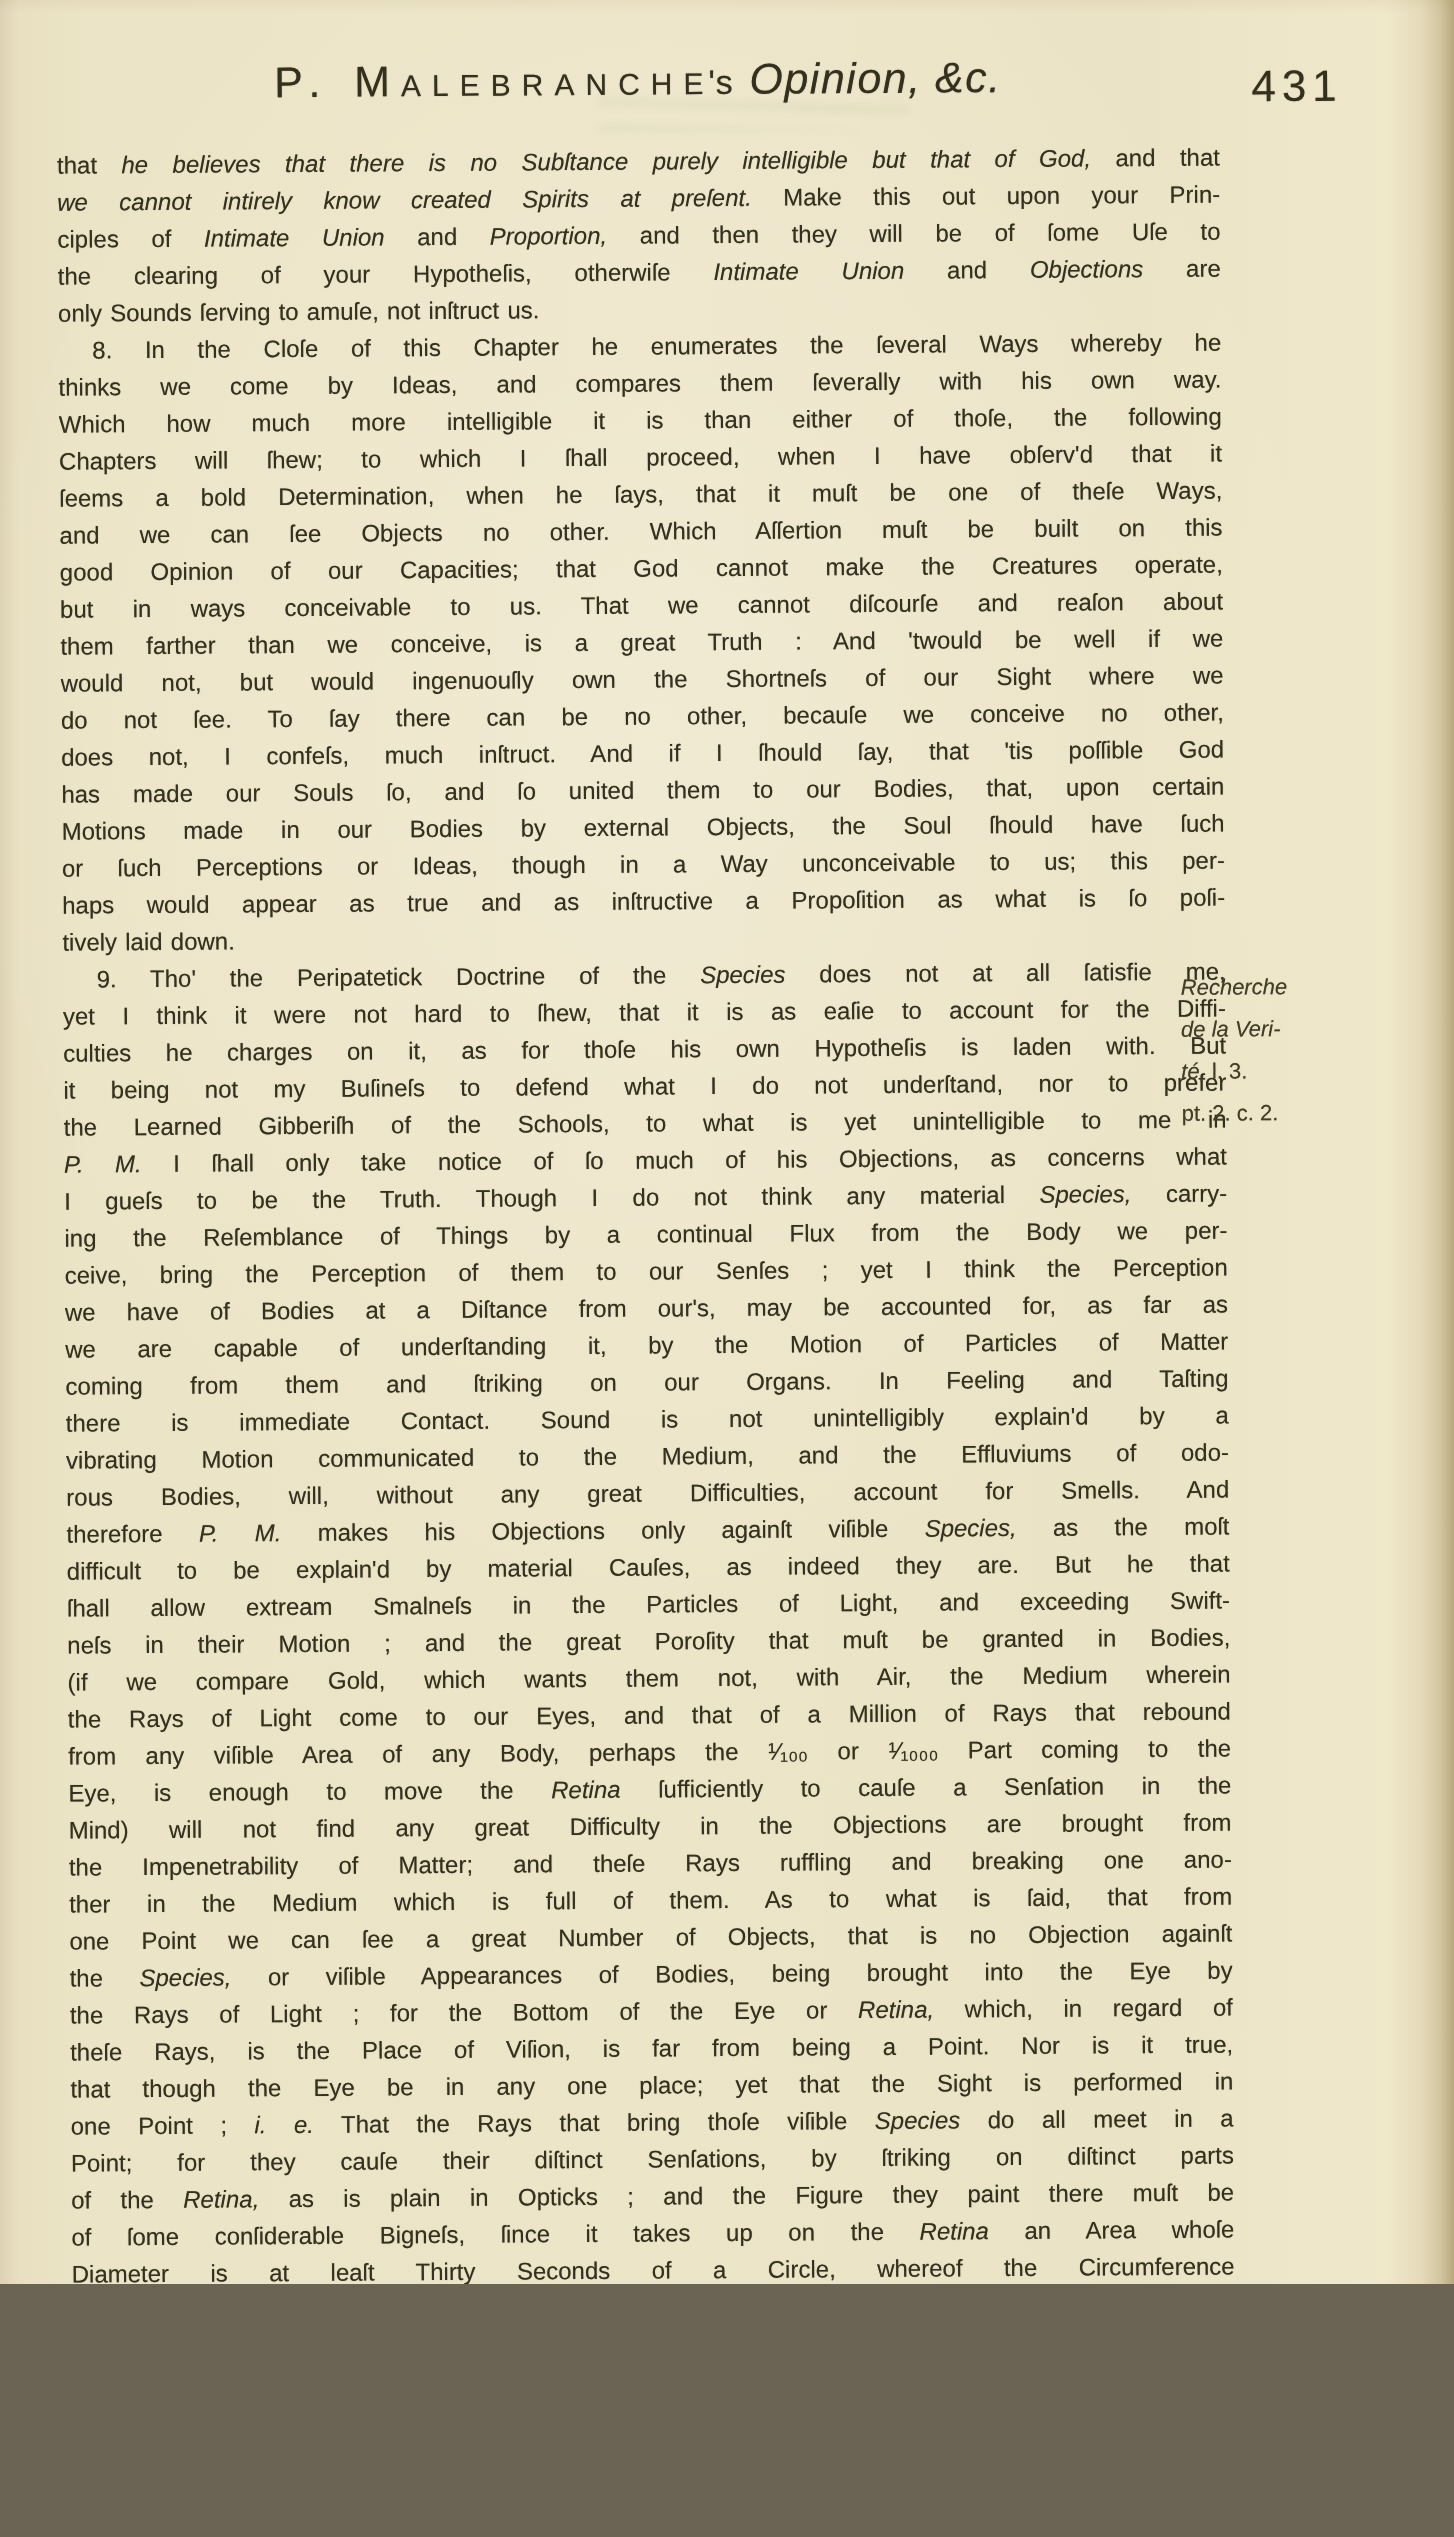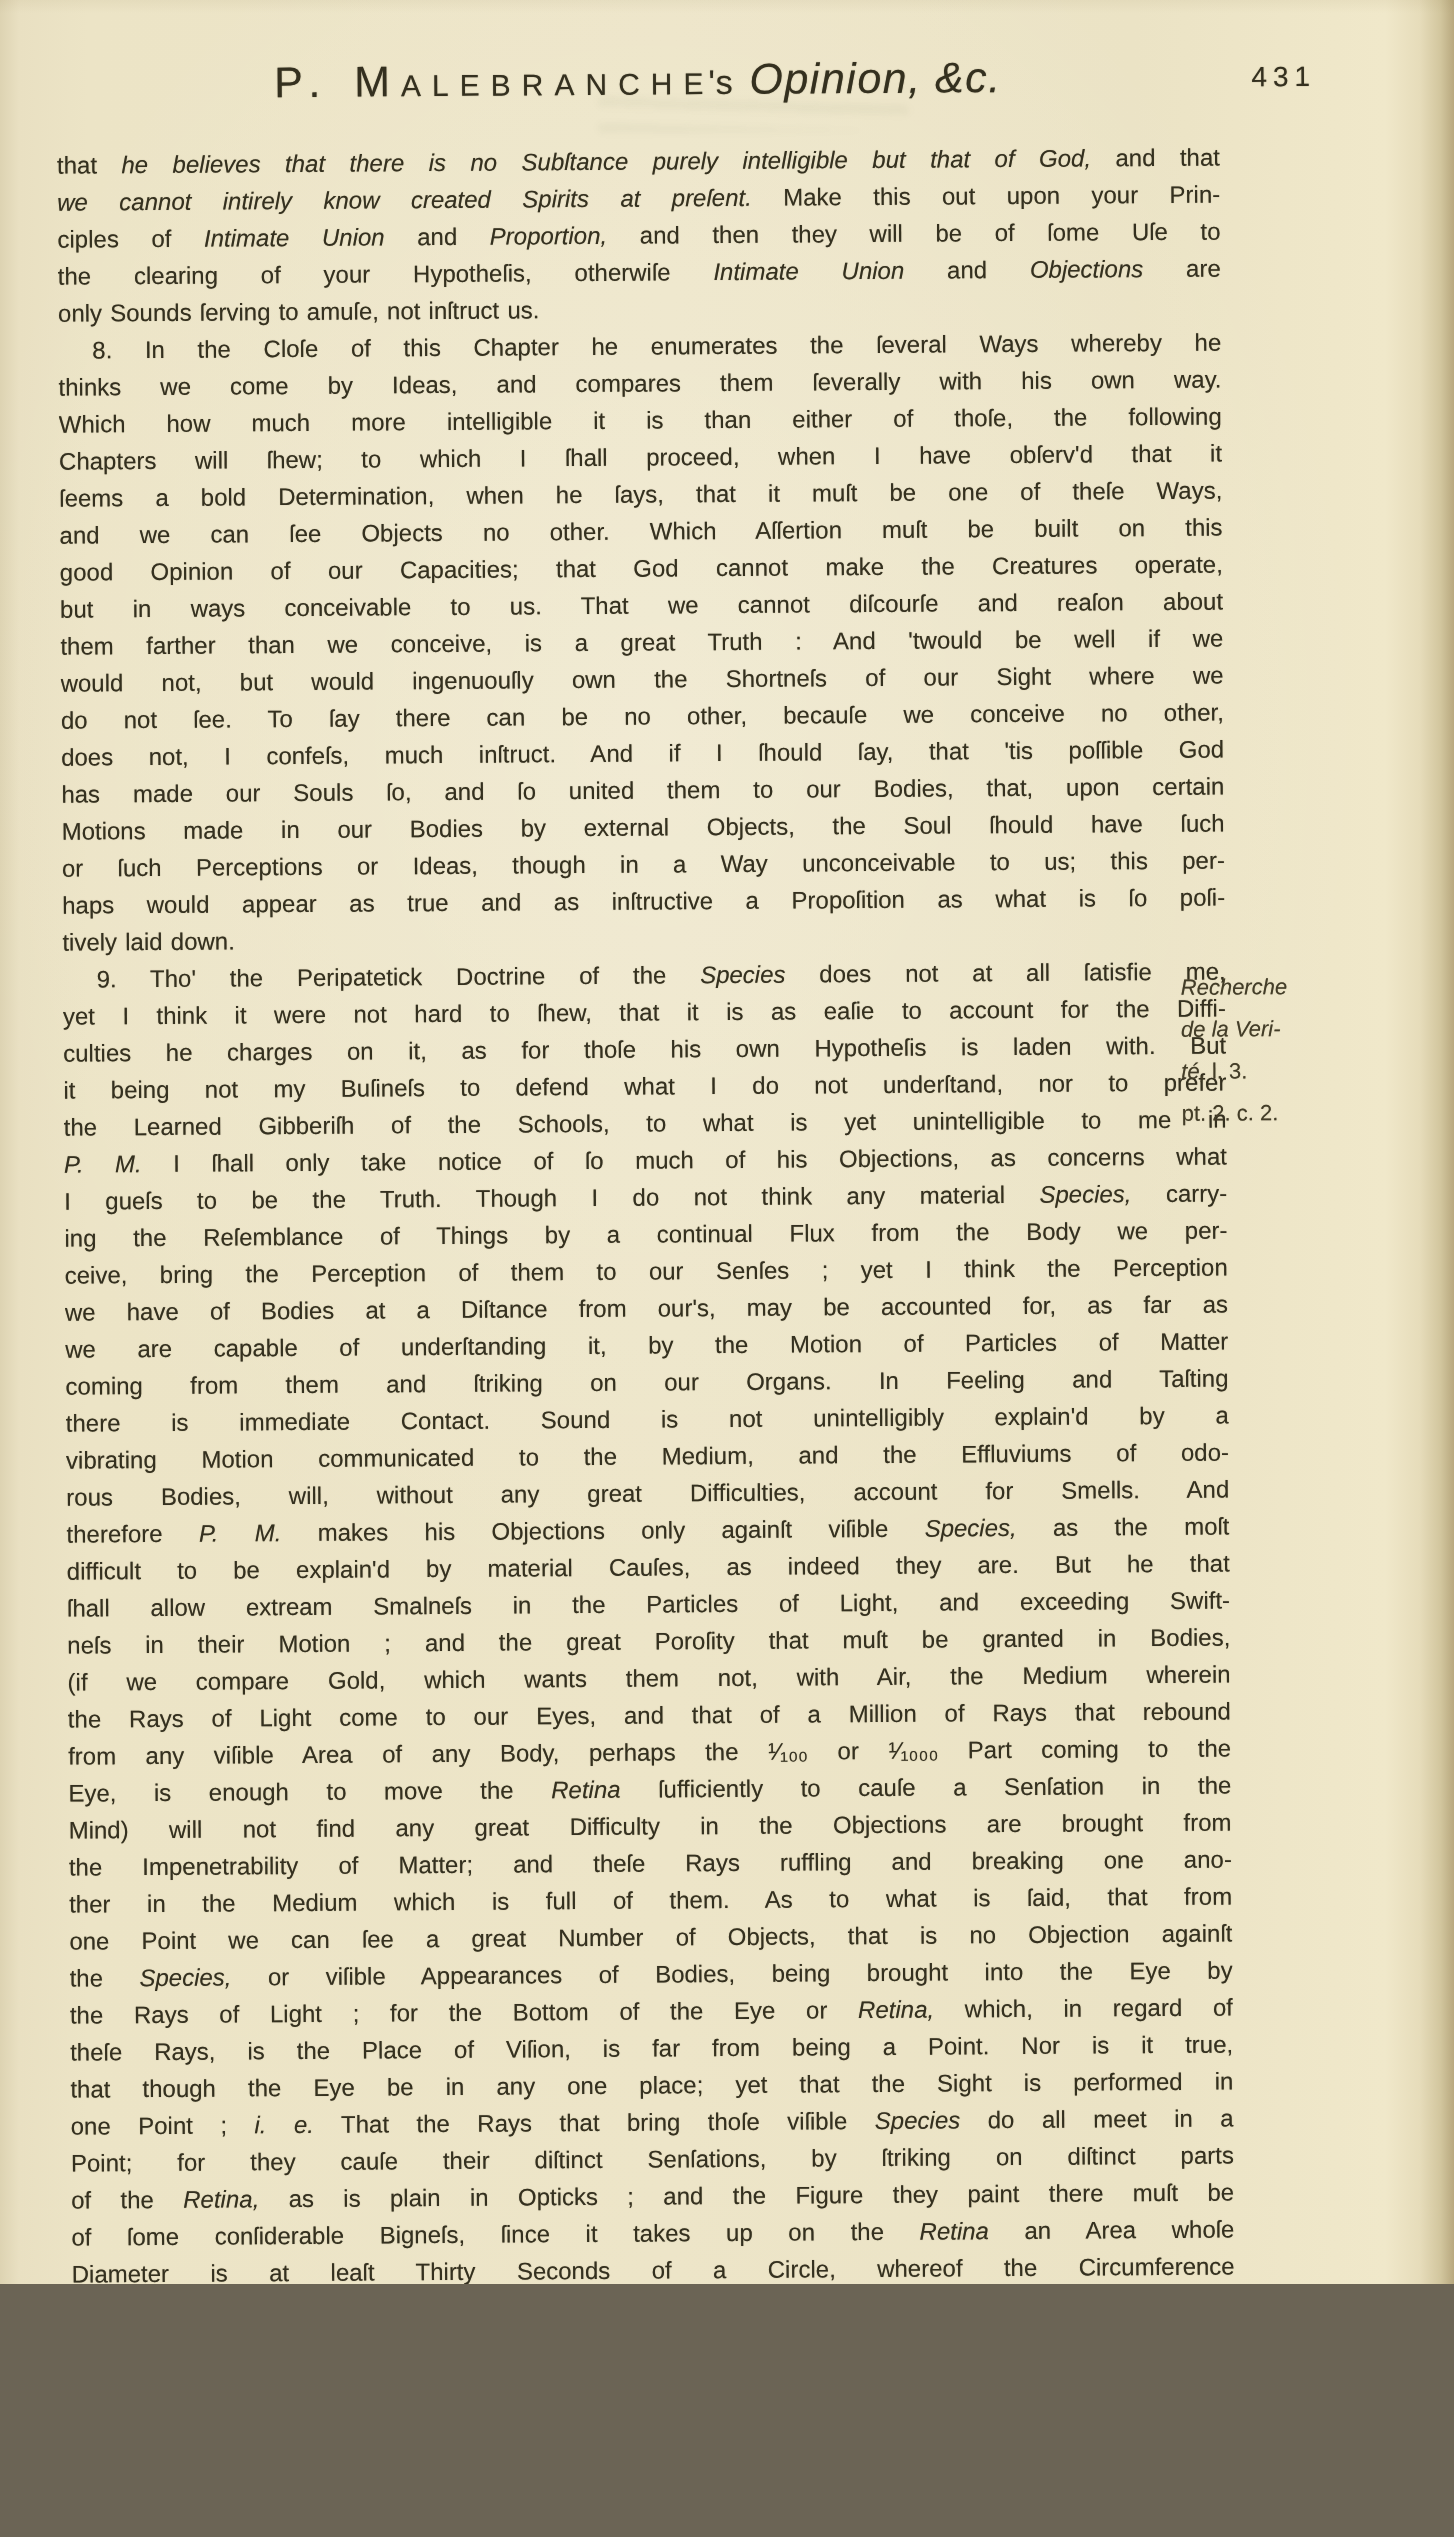--- a/index.html
+++ b/index.html
@@ -52,21 +52,21 @@
   .work-title {
     font-style: italic;
     font-size: 43px;
     letter-spacing: 1.5px;
     margin-left: 16px;
   }
   .page-number {
     position: absolute;
     top: 65px;
     left: 1258px;
-    font-size: 28px;
+    font-size: 44px;
     letter-spacing: 5.9px;
     text-shadow: 0 0 1.1px rgba(52,46,26,0.55);
   }
   
   .text-block {
     position: absolute;
     top: 142px;
     left: 63px;
     width: 1163px;
     font-size: 24px;

